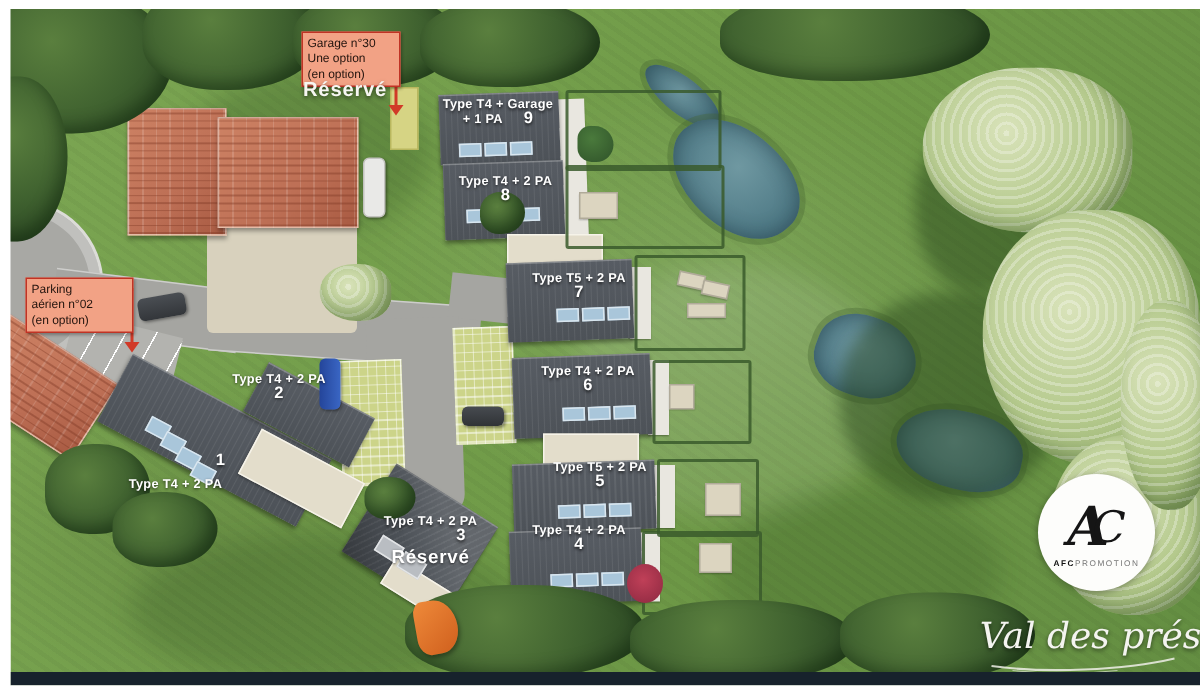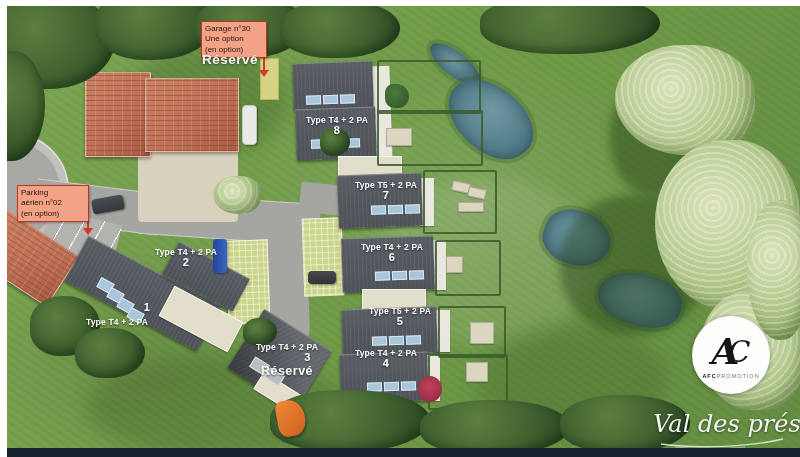--- a/index.html
+++ b/index.html
@@ -224,20 +224,27 @@
       <span>(en option)</span>
     </div>
     <div class="note" style="left:10px;top:179px;width:64px;">
       <span>Parking</span>
       <span>aérien n°02</span>
       <span>(en option)</span>
     </div>
 
     <div class="reservedtxt" style="left:195px;top:46px;">Réservé</div>
 
+    <div class="ulabel" style="left:283px;top:58px;width:84px;">
+      <div>Type T4 + Garage</div>
+      <div style="display:flex;justify-content:center;gap:14px;align-items:baseline;">
+        <span>+ 1 PA</span>
+        <span class="num">9</span>
+      </div>
+    </div>
     <div class="ulabel" style="left:293px;top:109px;width:74px;">
       <div>Type T4 + 2 PA</div>
       <div class="num">8</div>
     </div>
     <div class="ulabel" style="left:342px;top:174px;width:74px;">
       <div>Type T5 + 2 PA</div>
       <div class="num">7</div>
     </div>
     <div class="ulabel" style="left:350px;top:236px;width:70px;">
       <div>Type T4 + 2 PA</div>

